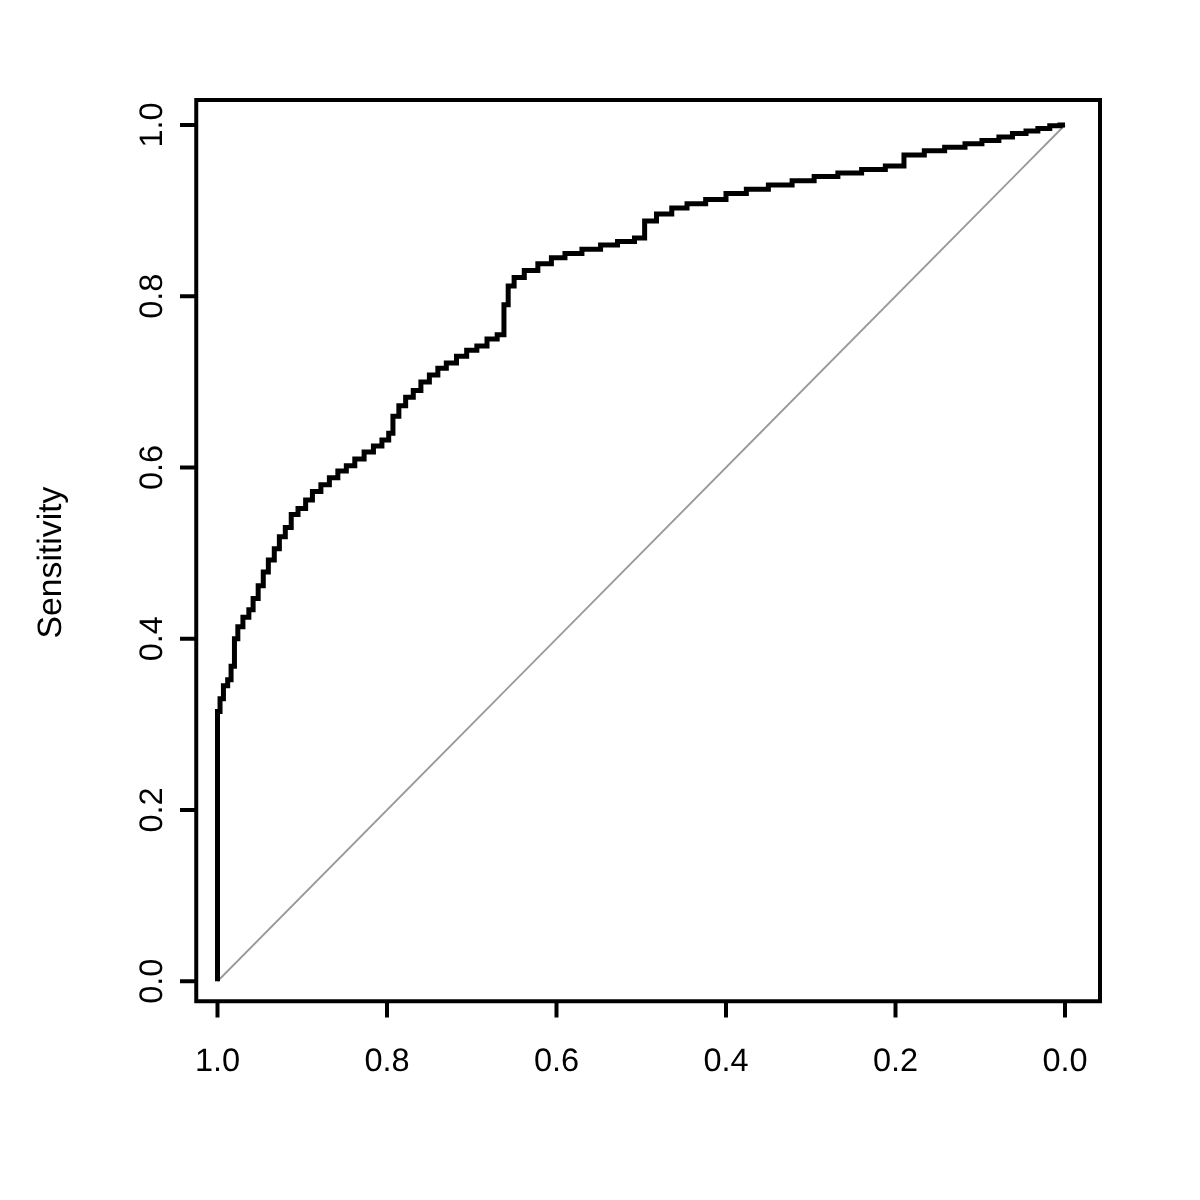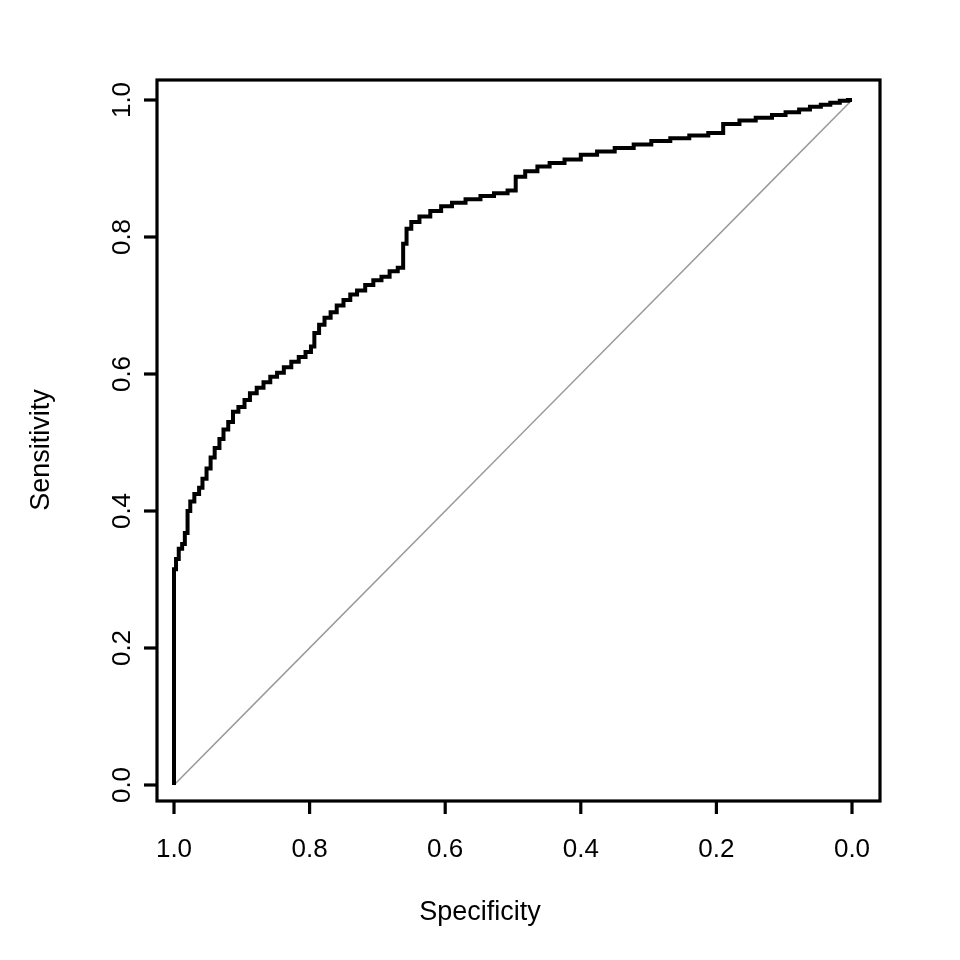--- a/index.html
+++ b/index.html
@@ -116,19 +116,18 @@
       <div class="tick-label xtick-label" style="left: 716.4px; top: 833px;">0.2</div>
       <div class="tick-label xtick-label" style="left: 852px; top: 833px;">0.0</div>
       <div class="tick-label ytick-label" style="left: 121px; top: 785px;">0.0</div>
       <div class="tick-label ytick-label" style="left: 121px; top: 648px;">0.2</div>
       <div class="tick-label ytick-label" style="left: 121px; top: 511px;">0.4</div>
       <div class="tick-label ytick-label" style="left: 121px; top: 374px;">0.6</div>
       <div class="tick-label ytick-label" style="left: 121px; top: 237px;">0.8</div>
       <div class="tick-label ytick-label" style="left: 121px; top: 100px;">1.0</div>
     </div>
 
-  <div class="axis-title" id="x-axis-title">Specificity</div>
 
   <div class="axis-title" id="y-axis-title">
       <span class="inner">Sensitivity</span>
     </div>
 
 </div>
 
 </body></html>

